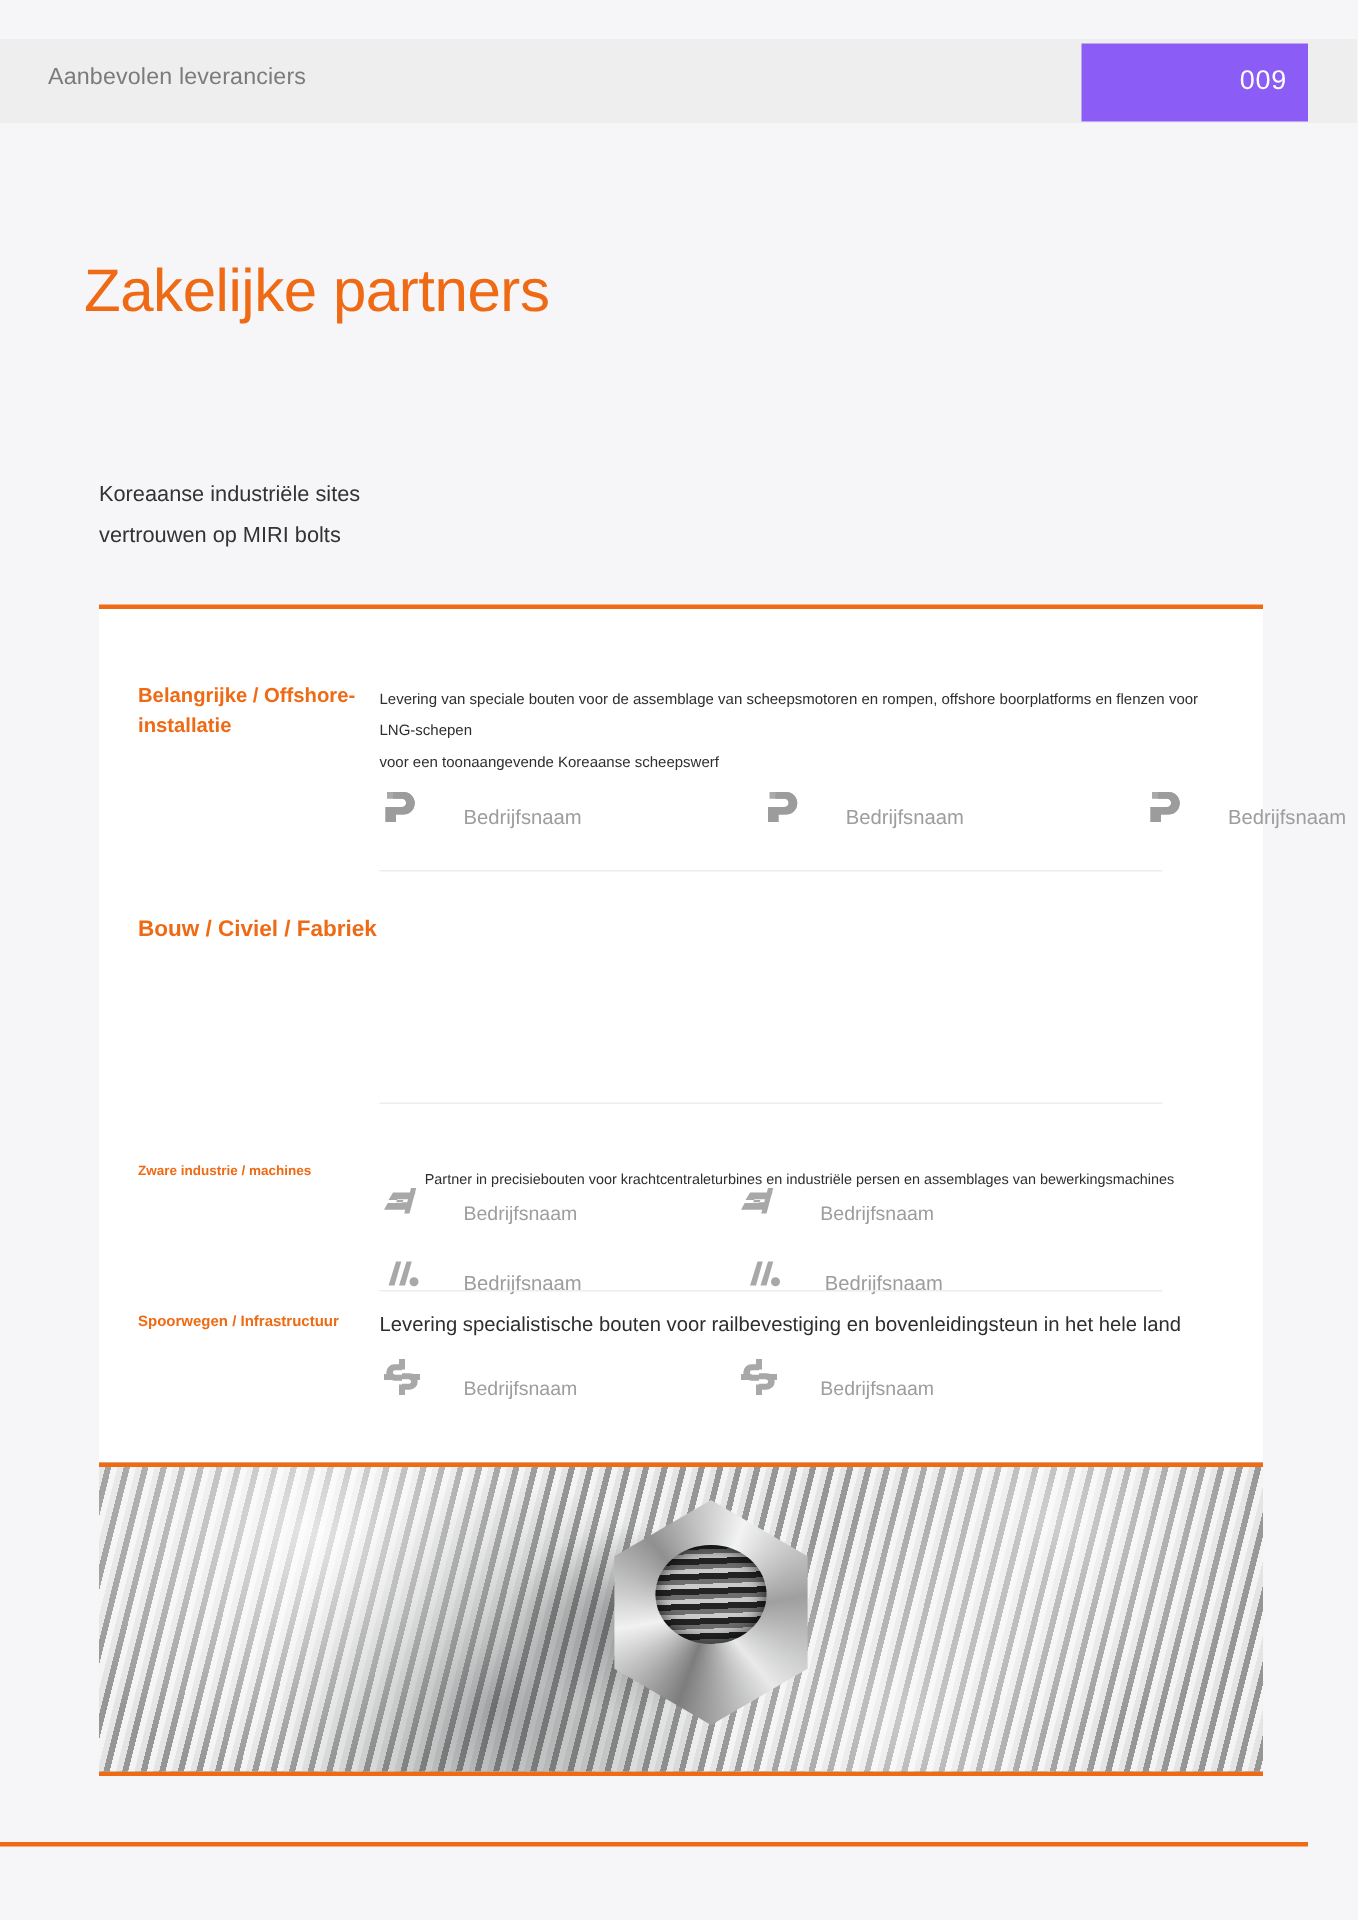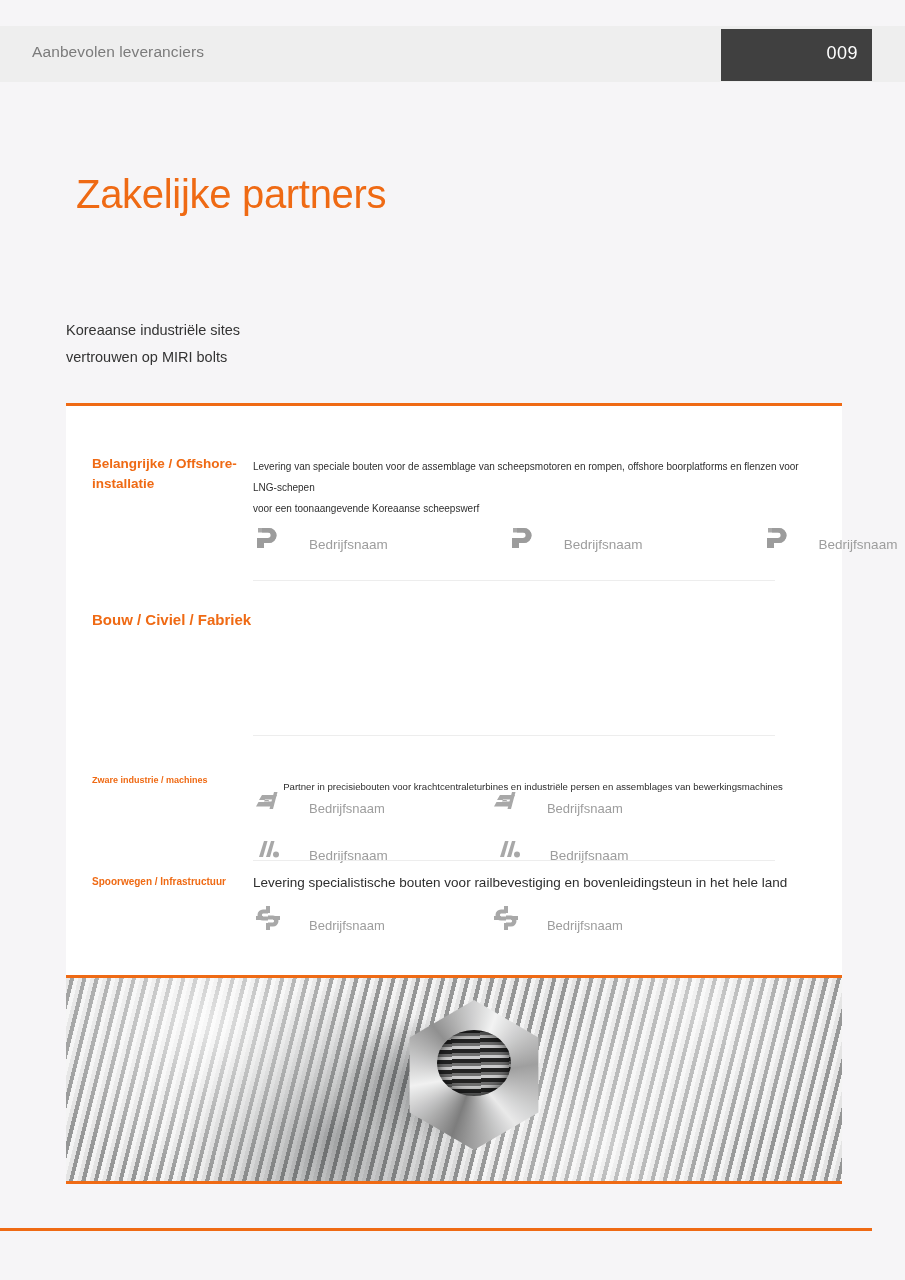--- a/index.html
+++ b/index.html
@@ -38,35 +38,35 @@
     color: #7b7b7b;
     letter-spacing: 0.1px;
     white-space: nowrap;
   }
   .page-number-box {
     position: absolute;
     left: 721px;
     top: 29px;
     width: 151px;
     height: 52px;
-    background: #404040;
+    background: #8b5cf6;
   }
   .page-number {
     position: absolute;
     right: 14px;
     top: 14px;
     font-size: 18px;
     color: #ffffff;
     letter-spacing: 0.5px;
   }
 
   
   .main-title {
     position: absolute;
-    left: 76px;
+    left: 56px;
     top: 172px;
     font-size: 40px;
     font-weight: 400;
     color: #ef6a14;
     letter-spacing: -0.3px;
     white-space: nowrap;
   }
   .sub-title {
     position: absolute;
     left: 66px;

